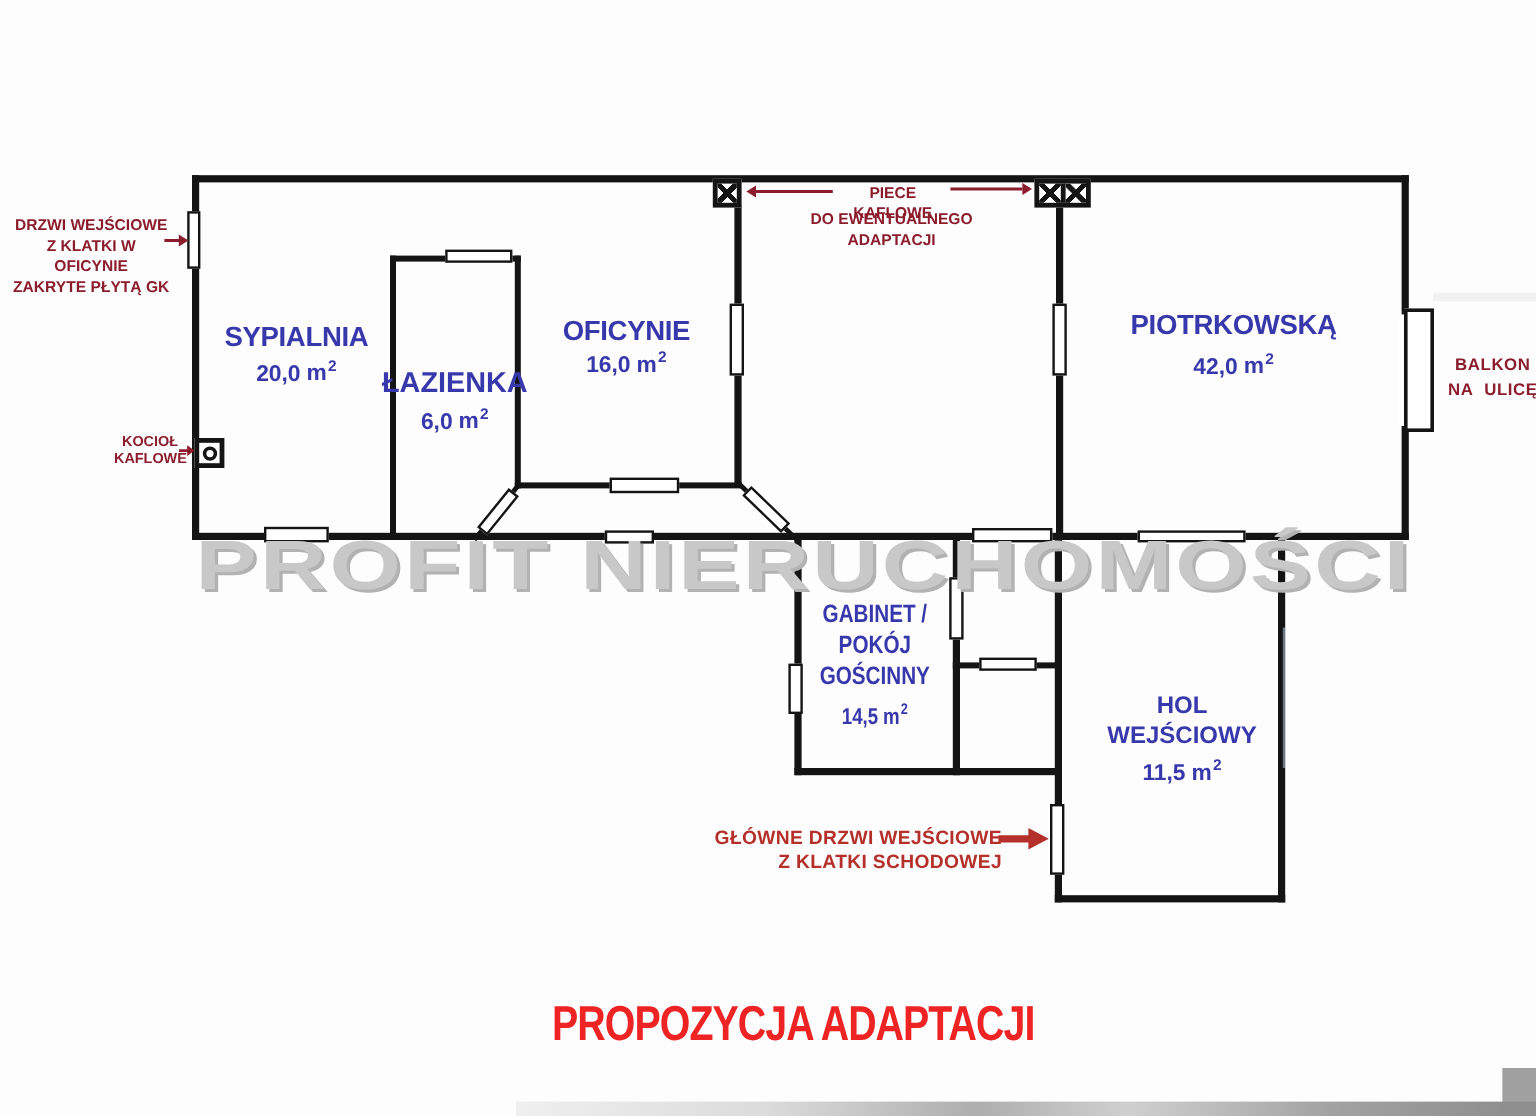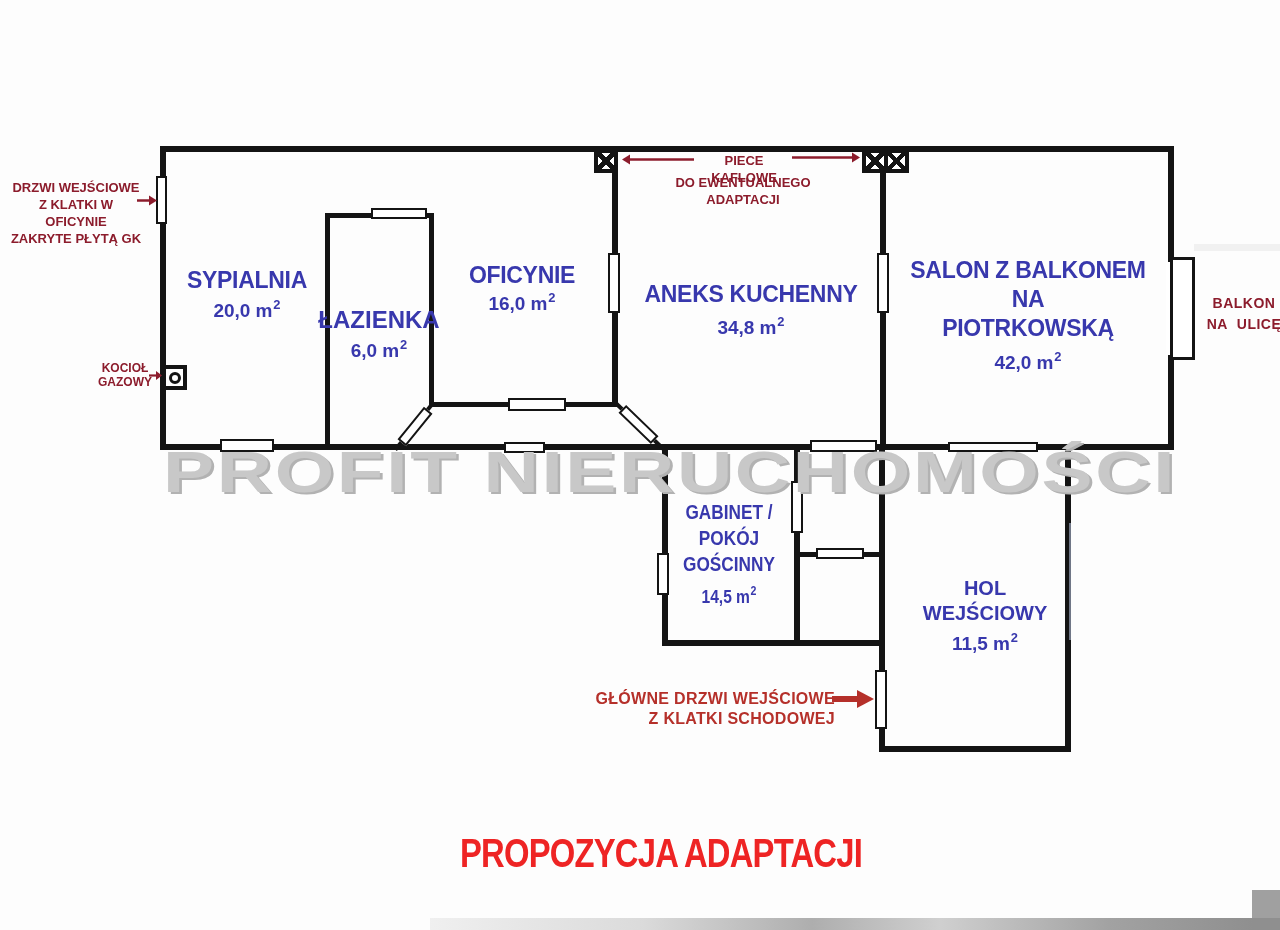--- a/index.html
+++ b/index.html
@@ -106,27 +106,22 @@
   <div class="lbl" style="left:304px;top:305px;width:150px;">
     <div class="l1b">ŁAZIENKA</div>
     <div class="area"><span>6,0</span><span class="unit"><span>m</span><sup class="sq">2</sup></span></div>
   </div>
 
   <div class="lbl" style="left:432px;top:261px;width:180px;">
     <div class="l1">OFICYNIE</div>
     <div class="area" style="font-size:19px;margin-top:1px;"><span>16,0</span><span class="unit"><span>m</span><sup class="sq">2</sup></span></div>
   </div>
 
-  <div class="lbl" style="left:641px;top:280px;width:220px;">
-    <div class="l1">ANEKS KUCHENNY</div>
-    <div class="area" style="margin-top:6px;"><span>34,8</span><span class="unit"><span>m</span><sup class="sq">2</sup></span></div>
-  </div>
 
   <div class="lbl" style="left:898px;top:256px;width:260px;line-height:29px;">
-    <div class="l1">SALON Z BALKONEM NA</div>
     <div class="l1">PIOTRKOWSKĄ</div>
     <div class="area" style="margin-top:0;"><span>42,0</span><span class="unit"><span>m</span><sup class="sq">2</sup></span></div>
   </div>
 
   <div class="lbl" style="left:649px;top:499px;width:160px;line-height:26px;transform:scaleX(0.82);transform-origin:center;">
     <div style="font-size:21px;">GABINET /</div>
     <div style="font-size:21px;">POKÓJ GOŚCINNY</div>
     <div class="area" style="margin-top:2px;"><span>14,5</span><span class="unit"><span>m</span><sup class="sq">2</sup></span></div>
   </div>
 
@@ -158,21 +153,21 @@
     <line x1="9" y1="6.5" x2="73" y2="6.5" stroke="#8c1c2c" stroke-width="2.5"></line>
     <polygon points="9,1.5 1,6.5 9,11.5" fill="#8c1c2c"></polygon>
   </svg>
   <svg class="arr" style="left:791px;top:151px;" width="70" height="13" viewBox="0 0 70 13">
     <line x1="1" y1="6.5" x2="61" y2="6.5" stroke="#8c1c2c" stroke-width="2.5"></line>
     <polygon points="61,1.5 69,6.5 61,11.5" fill="#8c1c2c"></polygon>
   </svg>
 
   <div class="ann" style="left:95px;top:361px;width:60px;font-size:12px;line-height:14px;">
     <div>KOCIOŁ</div>
-    <div>GAZOWY</div>
+    <div>KAFLOWE</div>
   </div>
   <svg class="arr" style="left:149px;top:370px;" width="14" height="11" viewBox="0 0 14 11">
     <line x1="0" y1="5.5" x2="8" y2="5.5" stroke="#8c1c2c" stroke-width="2.2"></line>
     <polygon points="7,1 13,5.5 7,10" fill="#8c1c2c"></polygon>
   </svg>
 
   <div class="ann" style="left:1196px;top:293px;width:96px;font-size:14px;line-height:21px;letter-spacing:0.5px;">
     <div>BALKON</div>
     <div style="word-spacing:5px;">NA ULICĘ</div>
   </div>

